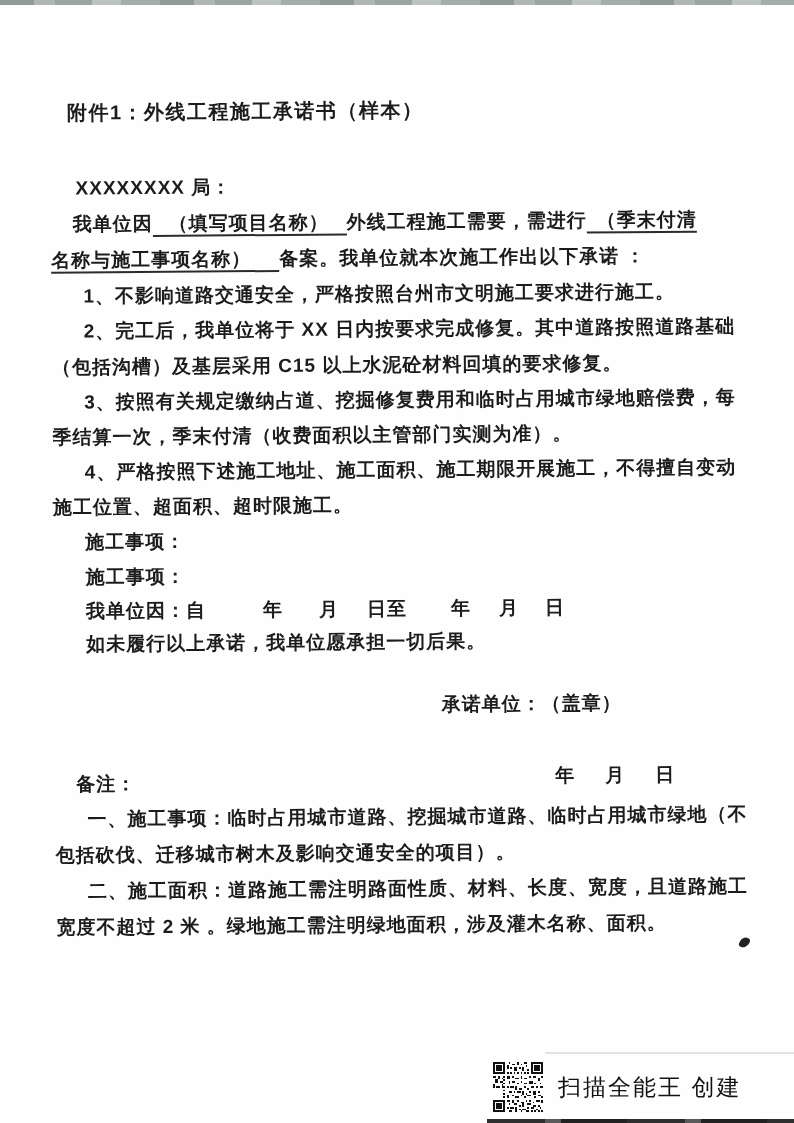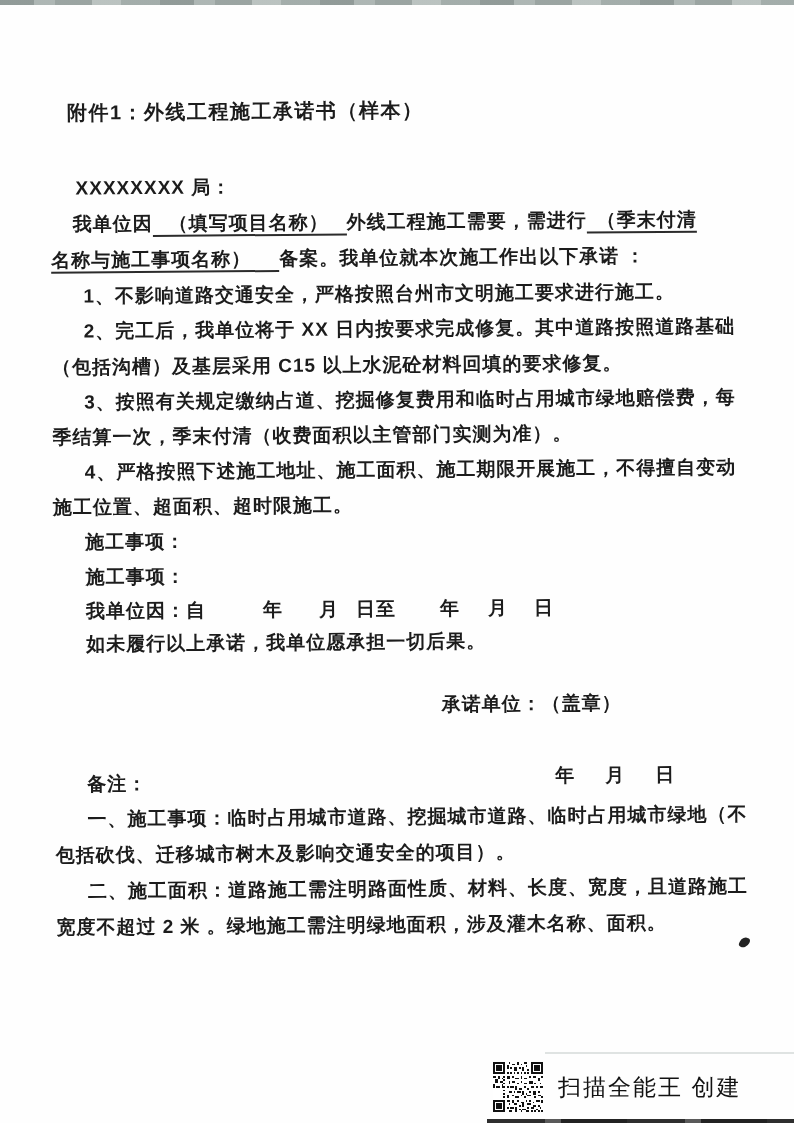--- a/index.html
+++ b/index.html
@@ -81,32 +81,32 @@
   <div class="line" style="left:53px;top:424px">季结算一次，季末付清（收费面积以主管部门实测为准）。</div>
 
   <div class="line" style="left:85px;top:459px">4、严格按照下述施工地址、施工面积、施工期限开展施工，不得擅自变动</div>
   <div class="line" style="left:53px;top:494px">施工位置、超面积、超时限施工。</div>
 
   <div class="line" style="left:85px;top:529px">施工事项：</div>
 
   <div class="line" style="left:85px;top:564px">施工事项：</div>
 
   <div class="line" style="left:85px;top:598px">
-    <span>我单位因：自</span><span class="sp" style="margin-left:57px">年</span><span class="sp" style="margin-left:36px">月</span><span class="sp" style="margin-left:17px">日至</span><span class="sp" style="margin-left:44px">年</span><span class="sp" style="margin-left:28px">月</span><span class="sp" style="margin-left:26px">日</span>
+    <span>我单位因：自</span><span class="sp" style="margin-left:57px">年</span><span class="sp" style="margin-left:36px">月</span><span class="sp" style="margin-left:28px">日至</span><span class="sp" style="margin-left:44px">年</span><span class="sp" style="margin-left:28px">月</span><span class="sp" style="margin-left:26px">日</span>
   </div>
 
   <div class="line" style="left:85px;top:631px">如未履行以上承诺，我单位愿承担一切后果。</div>
 
   <div class="line" style="left:440px;top:694px">承诺单位：（盖章）</div>
 
   <div class="line" style="left:553px;top:766px">
     <span>年</span><span class="sp" style="margin-left:30px">月</span><span class="sp" style="margin-left:30px">日</span>
   </div>
 
-  <div class="line" style="left:85px;top:771px">备注：</div>
+  <div class="line" style="left:74px;top:771px">备注：</div>
 
   <div class="line" style="left:85px;top:806px">一、施工事项：临时占用城市道路、挖掘城市道路、临时占用城市绿地（不</div>
   <div class="line" style="left:53px;top:842px">包括砍伐、迁移城市树木及影响交通安全的项目）。</div>
 
   <div class="line" style="left:85px;top:878px">二、施工面积：道路施工需注明路面性质、材料、长度、宽度，且道路施工</div>
   <div class="line" style="left:53px;top:914px">宽度不超过 2 米 。绿地施工需注明绿地面积，涉及灌木名称、面积。</div>
 
 </div>
 
 <div class="ink-mark"></div>

